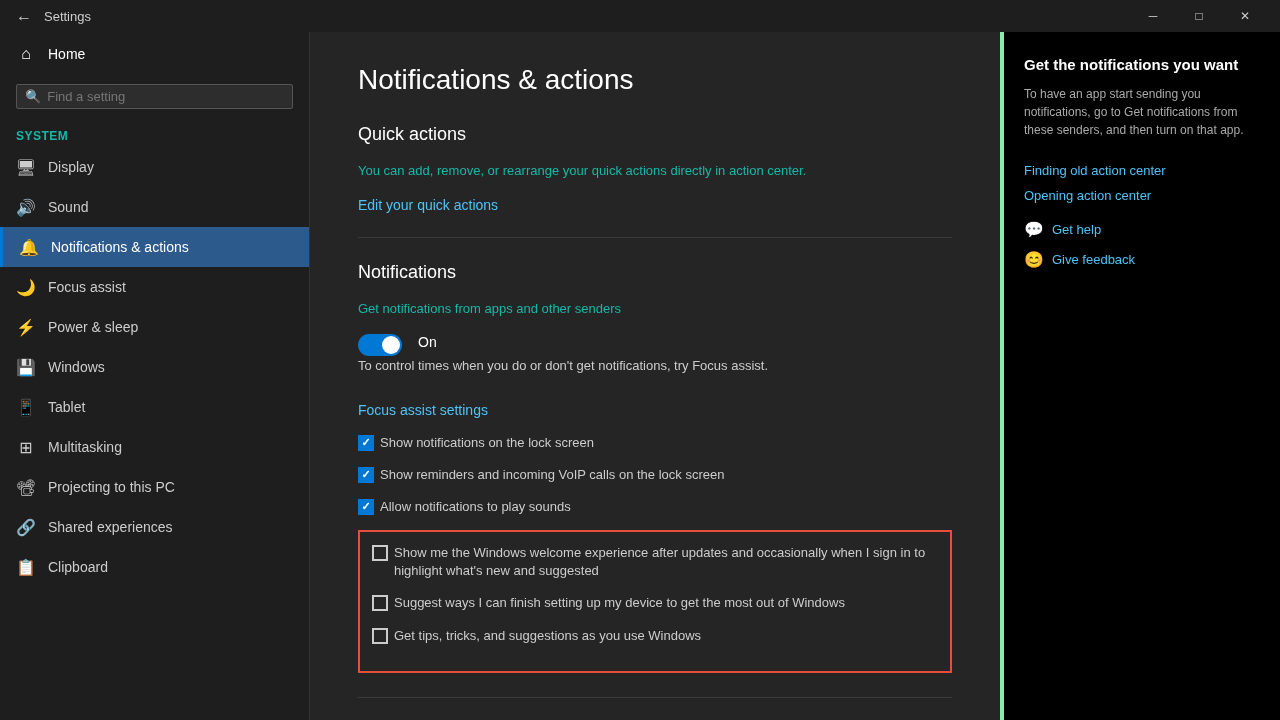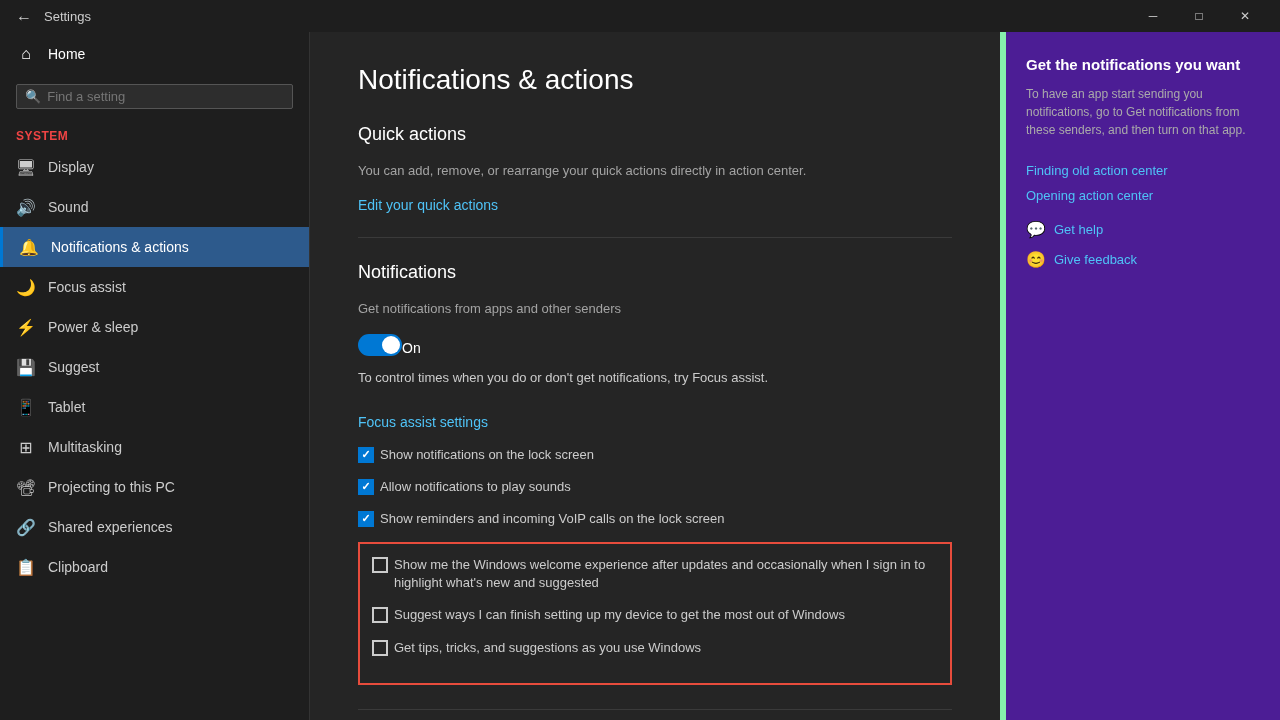--- a/index.html
+++ b/index.html
@@ -96,21 +96,21 @@
       border: none;
       outline: none;
       color: #3b82f6;
       font-size: 13px;
       flex: 1;
       font-family: inherit;
     }
     .sidebar-section-label {
       padding: 12px 16px 4px 16px;
       font-size: 12px;
-      color: #ef4444;
+      color: #14b8a6;
       font-weight: 600;
       text-transform: uppercase;
       letter-spacing: 0.5px;
     }
     .sidebar-item {
       display: flex;
       align-items: center;
       padding: 10px 16px;
       cursor: pointer;
       gap: 12px;
@@ -145,43 +145,42 @@
       margin-bottom: 28px;
       color: #fff;
     }
     .section-title {
       font-size: 18px;
       font-weight: 400;
       margin-bottom: 16px;
       color: #fff;
     }
     .description-text {
-      color: #a3a3a3;
+      color: #14b8a6;
       font-size: 13px;
       line-height: 1.5;
       margin-bottom: 16px;
       max-width: 700px;
     }
     .link-blue {
       color: #4fc3f7;
       cursor: pointer;
       text-decoration: none;
     }
     .divider {
       border: none;
       border-top: 1px solid #3a3a3a;
       margin: 24px 0;
     }
 
     
     .toggle-row {
       display: flex;
-      align-items: flex-end;
-      gap: 0;
-      margin-bottom: 12px;
+      align-items: flex-start;
+      gap: 16px;
     }
     .toggle {
       width: 44px;
       height: 22px;
       border-radius: 11px;
       background: #0078d4;
       position: relative;
       cursor: pointer;
       flex-shrink: 0;
     }
@@ -248,22 +247,22 @@
     .highlight-box {
       border: 2px solid #e74c3c;
       padding: 12px;
       margin-top: 8px;
       max-width: 700px;
     }
 
     
     .right-panel {
       width: 280px;
-      background: #4c1d95;
-      border-left: 6px solid #86efac;
+      background: #000000;
+      border-left: 4px solid #86efac;
       padding: 24px 20px;
       flex-shrink: 0;
       overflow-y: auto;
     }
     .right-panel-title {
       font-size: 15px;
       font-weight: 600;
       margin-bottom: 12px;
       color: #fff;
     }
@@ -348,21 +347,21 @@
     <div class="sidebar-item">
       <div class="sidebar-icon">🌙</div>
       <span>Focus assist</span>
     </div>
     <div class="sidebar-item">
       <div class="sidebar-icon">⚡</div>
       <span>Power &amp; sleep</span>
     </div>
     <div class="sidebar-item">
       <div class="sidebar-icon">💾</div>
-      <span>Suggest</span>
+      <span>Windows</span>
     </div>
     <div class="sidebar-item">
       <div class="sidebar-icon">📱</div>
       <span>Tablet</span>
     </div>
     <div class="sidebar-item">
       <div class="sidebar-icon">⊞</div>
       <span>Multitasking</span>
     </div>
     <div class="sidebar-item">
@@ -401,25 +400,25 @@
     <p class="focus-text">To control times when you do or don't get notifications, try Focus assist.</p>
     <a class="link-blue">Focus assist settings</a>
 
     <div style="margin-top:16px;">
       <div class="checkbox-row">
         <div class="checkbox checked"></div>
         <span class="checkbox-label">Show notifications on the lock screen</span>
       </div>
       <div class="checkbox-row">
         <div class="checkbox checked"></div>
+        <span class="checkbox-label">Show reminders and incoming VoIP calls on the lock screen</span>
+      </div>
+      <div class="checkbox-row">
+        <div class="checkbox checked"></div>
         <span class="checkbox-label">Allow notifications to play sounds</span>
-      </div>
-      <div class="checkbox-row">
-        <div class="checkbox checked"></div>
-        <span class="checkbox-label">Show reminders and incoming VoIP calls on the lock screen</span>
       </div>
     </div>
 
     <div class="highlight-box">
       <div class="checkbox-row">
         <div class="checkbox"></div>
         <span class="checkbox-label">Show me the Windows welcome experience after updates and occasionally when I sign in to highlight what's new and suggested</span>
       </div>
       <div class="checkbox-row">
         <div class="checkbox"></div>

